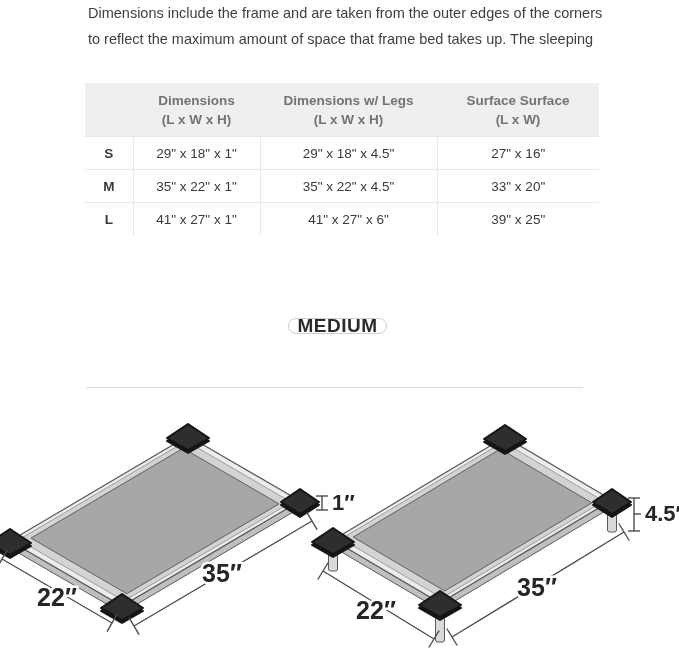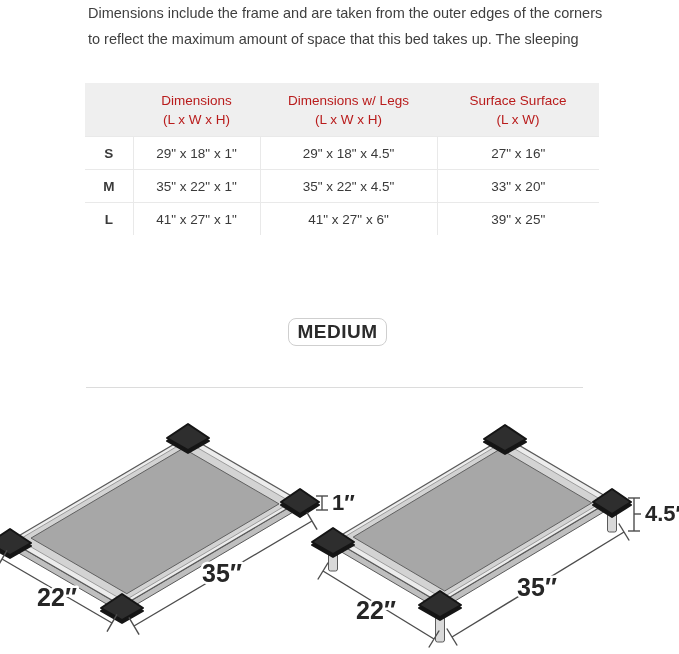--- a/index.html
+++ b/index.html
@@ -13,33 +13,33 @@
     font-size:14.5px;line-height:26px;color:#3f3f3f;
   }
   .intro div{white-space:nowrap;}
   
   .size-table{
     position:absolute;left:85px;top:83px;width:514px;
     border-collapse:collapse;table-layout:fixed;
     font-size:13.5px;color:#3a3a3a;text-align:center;
   }
   .size-table th{
-    background:#efefef;font-weight:normal;color:#b91c1c;
+    background:#efefef;font-weight:bold;color:#737373;
     padding:8px 0 7px 0;line-height:19px;border:none;vertical-align:middle;
   }
   .size-table td{
     height:30px;border:1px solid #e9e9e9;vertical-align:middle;
     background:#fff;
   }
   .size-table td:first-child{border-left:none;font-weight:bold;}
   .size-table td:last-child{border-right:none;}
   .size-table tr:last-child td{border-bottom:none;}
   
   .size-pill{
-    position:absolute;left:288px;top:318px;width:99px;height:28px;
+    position:absolute;left:288px;top:318px;width:99px;height:16px;
     background:#fff;border:1px solid #cfcfcf;border-radius:8px;
     display:flex;align-items:center;justify-content:center;
     font-size:19px;font-weight:bold;letter-spacing:0.5px;color:#2b2b2b;
     box-sizing:border-box;cursor:pointer;
   }
   .divider{
     position:absolute;left:86px;top:387px;width:497px;height:1px;background:#dcdcdc;
   }
   .diagram-svg{position:absolute;left:0;top:400px;width:679px;height:254px;}
   .dim-label{
@@ -56,21 +56,21 @@
   .corner{fill:#2e2e2e;stroke:#151515;stroke-width:2;stroke-linejoin:round;}
   .corner-shadow{fill:#161616;stroke:#161616;stroke-width:2;stroke-linejoin:round;}
 </style>
 </head>
 <body>
 
 <div class="page">
 
   <div class="intro">
     <div>Dimensions include the frame and are taken from the outer edges of the corners</div>
-    <div>to reflect the maximum amount of space that this bed takes up. The sleeping</div>
+    <div>to reflect the maximum amount of space that frame bed takes up. The sleeping</div>
   </div>
 
   <table class="size-table">
     <colgroup>
         <col style="width:48px">
         <col style="width:127px">
         <col style="width:177px">
         <col style="width:162px">
       </colgroup>
     <thead>

